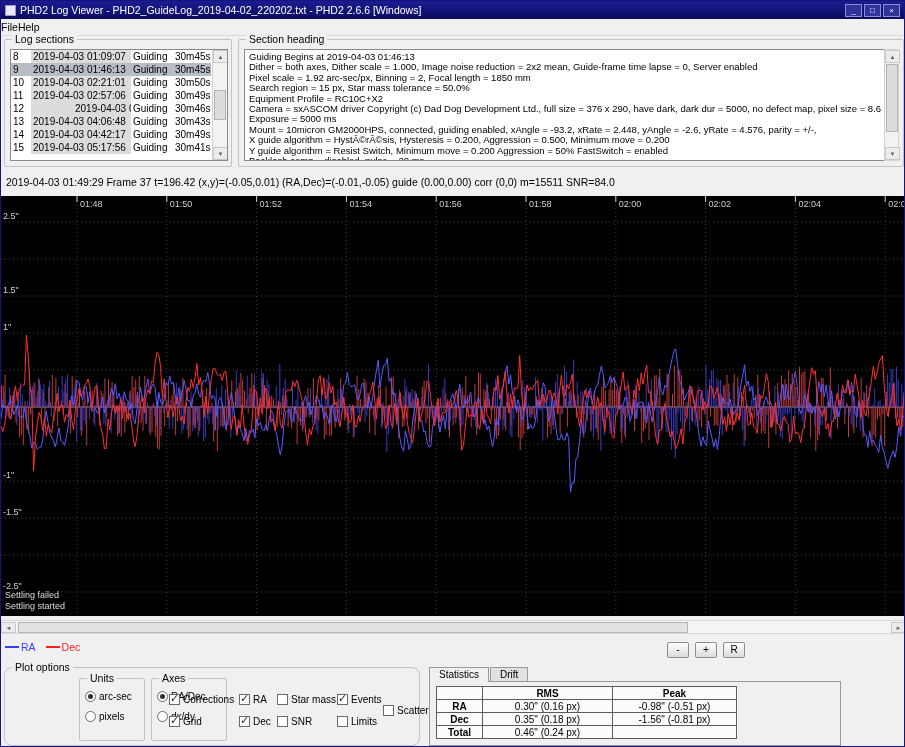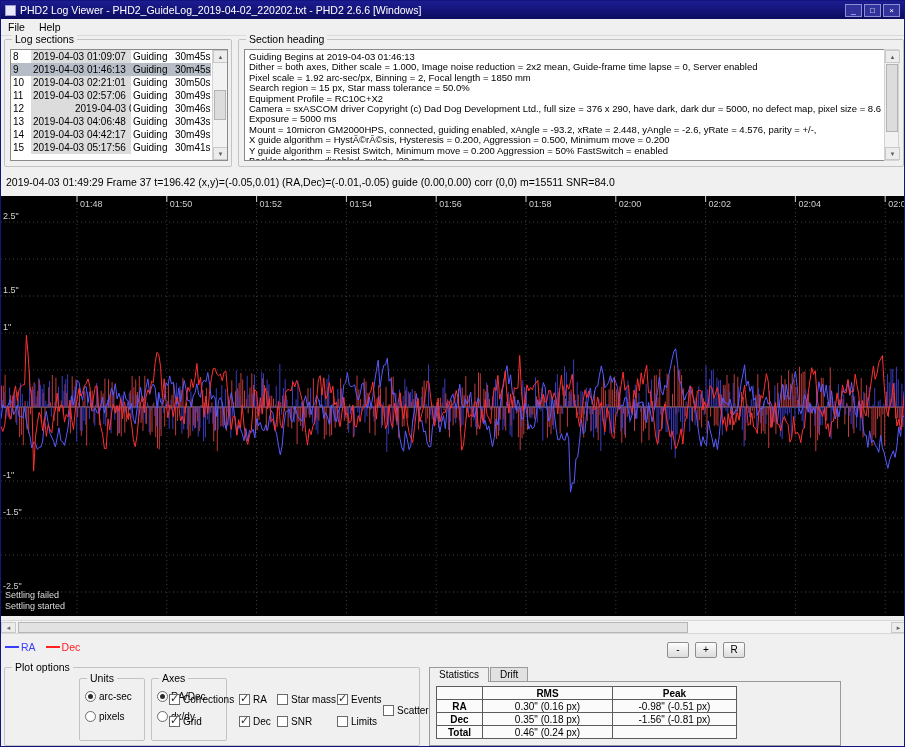--- a/index.html
+++ b/index.html
@@ -6,21 +6,21 @@
 html,body{background:#c9c9c9;}
 #window{position:relative;width:905px;height:747px;background:#f0f0f0;font-family:"Liberation Sans",sans-serif;color:#000;overflow:hidden;border:1px solid #14147e;}
 
 .titlebar{position:absolute;top:0;left:0;right:0;height:18px;background:linear-gradient(180deg,#1c1c92 0%,#0b0b60 100%);display:flex;align-items:center;gap:4px;padding:0 4px;color:#fff;font-size:10.5px;}
 .appicon{width:11px;height:11px;background:#e9e9fb;border:1px solid #9a9ace;display:inline-block;flex:0 0 auto;}
 .title-text{flex:1;white-space:nowrap;overflow:hidden;}
 .winbtns{display:flex;gap:2px;flex:0 0 auto;}
 .winbtn{width:17px;height:13px;background:#32329c;border:1px solid #8d8dcf;color:#fff;font-size:8px;line-height:11px;text-align:center;cursor:default;}
 
 .menubar{position:absolute;top:18px;left:0;right:0;height:17px;background:#f0f0f0;border-bottom:1px solid #dadada;display:flex;align-items:center;font-size:10.5px;}
-.menu-item{padding:1px 7px;}
+.menu-item{padding:1px 0;}
 
 .groupbox{position:absolute;border:1px solid #c3c3c3;border-radius:2px;background:#f0f0f0;}
 .gb-legend{position:absolute;top:-7px;left:7px;background:#f0f0f0;padding:0 3px;font-size:10.5px;line-height:12px;white-space:nowrap;}
 
 #gb-log{left:3px;top:38px;width:228px;height:128px;}
 .listbox{position:absolute;left:5px;top:9px;width:218px;height:112px;background:#fff;border:1px solid #898989;overflow:hidden;}
 .listbox table{border-collapse:collapse;table-layout:fixed;width:200px;font-size:10px;}
 .listbox td{height:13px;padding:0 2px;white-space:nowrap;overflow:hidden;}
 .listbox td.datecol{background:#dcdcdc;}
 .listbox tr.selected td{background:#b7bdc7;}
@@ -42,21 +42,21 @@
 .harrow{position:absolute;top:1px;width:15px;height:11px;font-size:6px;line-height:11px;text-align:center;color:#666;background:#ececec;border:1px solid #c9c9c9;}
 .harrow.left{left:0;} .harrow.right{right:0;}
 .hthumb{position:absolute;left:17px;top:1px;width:670px;height:11px;background:#e2e2e2;border:1px solid #b5b5b5;}
 
 .chart-legend{position:absolute;left:4px;top:640px;font-size:10.5px;display:flex;gap:10px;align-items:center;}
 .legend-entry{display:flex;align-items:center;gap:2px;}
 .legend-line{display:inline-block;width:14px;height:2px;}
 .zoombtn{position:absolute;top:641px;width:22px;height:16px;font-size:10px;line-height:14px;text-align:center;background:linear-gradient(#fdfdfd,#dcdcdc);border:1px solid #8e8e8e;border-radius:2px;font-family:"Liberation Sans",sans-serif;}
 #btn-zoom-out{left:666px;} #btn-zoom-in{left:694px;} #btn-zoom-reset{left:722px;}
 
-#gb-plot{left:3px;top:666px;width:416px;height:79px;}
+#gb-plot{left:3px;top:666px;width:416px;height:79px;border-radius:8px;}
 .subbox{position:absolute;top:10px;height:63px;border:1px solid #c3c3c3;border-radius:2px;}
 #sub-device{left:6px;width:62px;} #sub-units{left:74px;width:66px;} #sub-axes{left:146px;width:76px;}
 .subbox .rows{padding:12px 0 0 5px;display:flex;flex-direction:column;gap:9px;}
 .optrow{display:flex;align-items:center;gap:3px;font-size:10px;white-space:nowrap;}
 .radio{position:relative;width:11px;height:11px;border:1px solid #6a6a6a;border-radius:50%;background:#fff;flex:0 0 auto;}
 .radio.on::after{content:"";position:absolute;left:2px;top:2px;width:5px;height:5px;border-radius:50%;background:#2d2d2d;}
 .checkbox{position:relative;width:11px;height:11px;border:1px solid #6a6a6a;background:#fff;flex:0 0 auto;}
 .checkbox.on::after{content:"✓";position:absolute;left:0;top:-3px;font-size:11px;color:#2a2a2a;}
 .cbitem{position:absolute;display:flex;align-items:center;gap:3px;font-size:10px;white-space:nowrap;}
 

